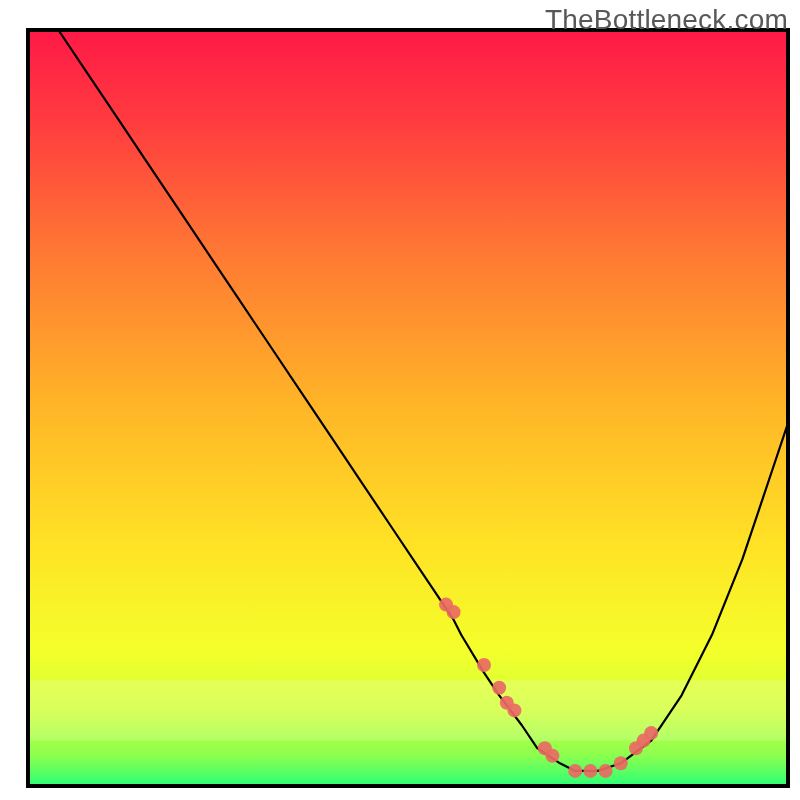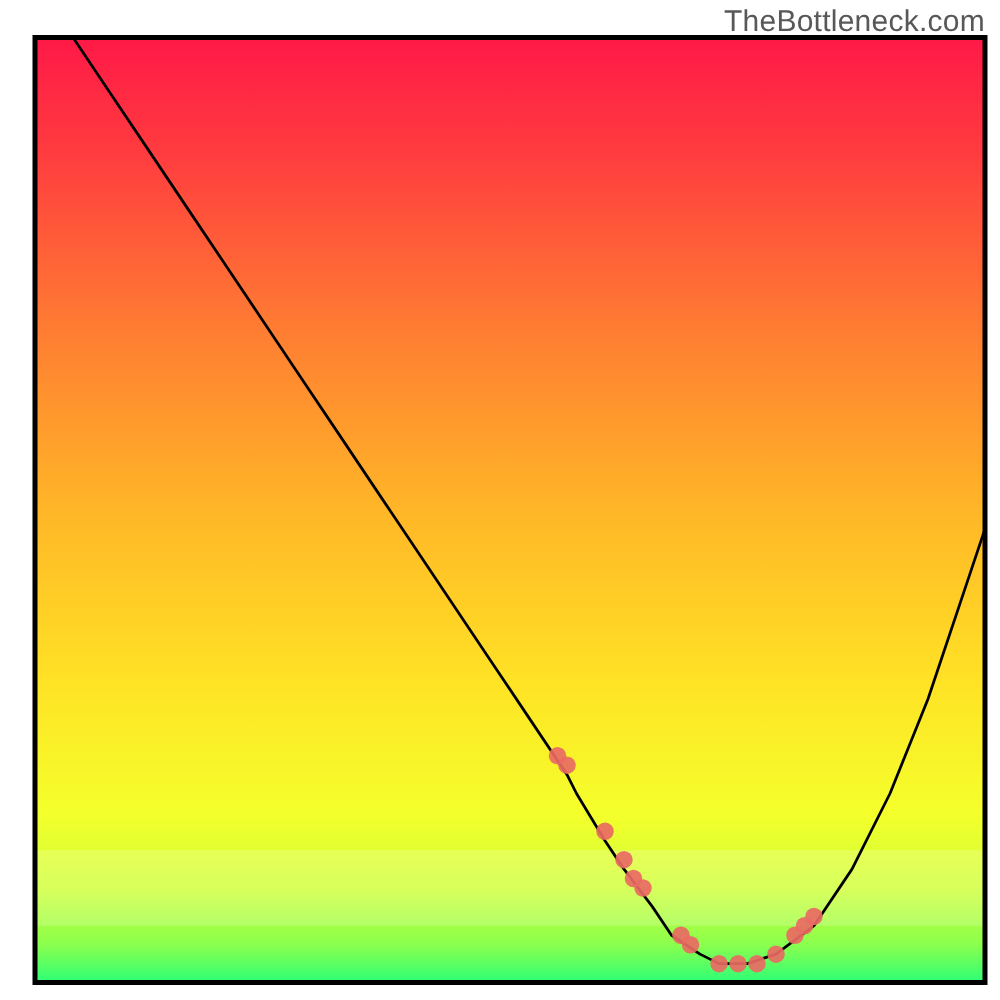--- a/index.html
+++ b/index.html
@@ -10,21 +10,21 @@
   }
   .chart-container {
     position: relative;
     width: 800px;
     height: 800px;
   }
   .attribution {
     position: absolute;
     top: 4px;
     right: 12px;
-    font-size: 24px;
+    font-size: 28px;
     color: #58585a;
     font-weight: 500;
     letter-spacing: 0.2px;
   }
   svg {
     display: block;
   }
 </style>
 </head>
 <body>

